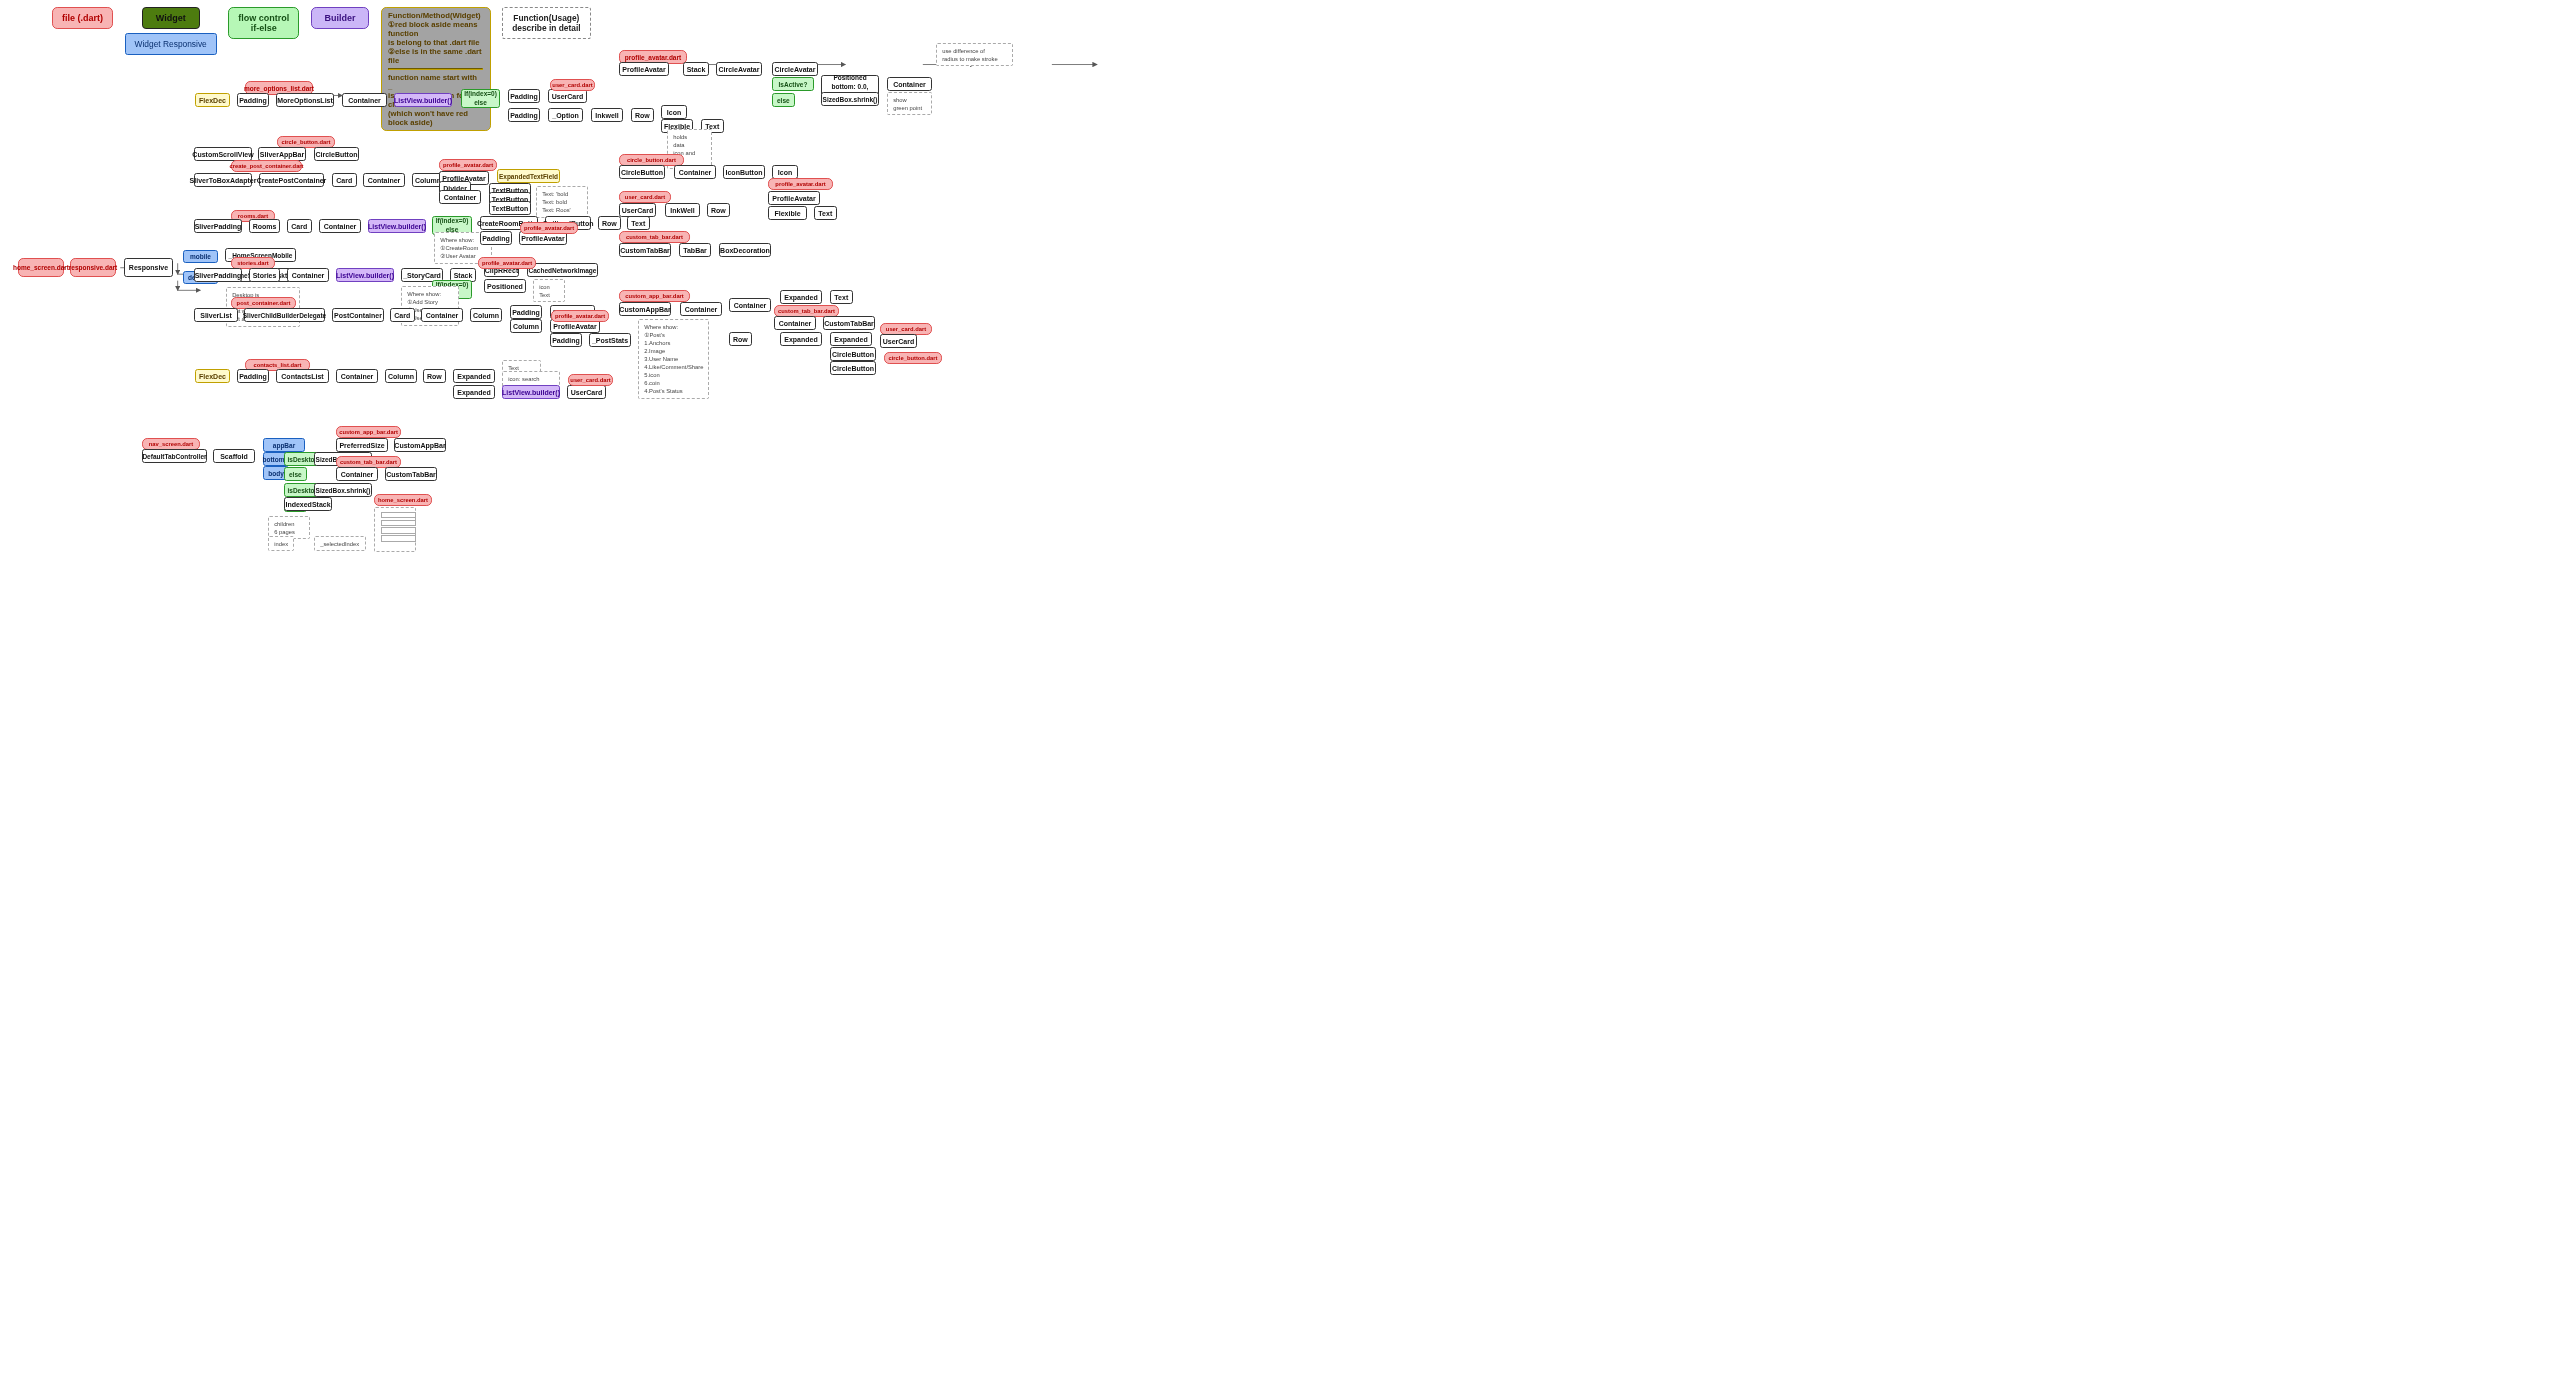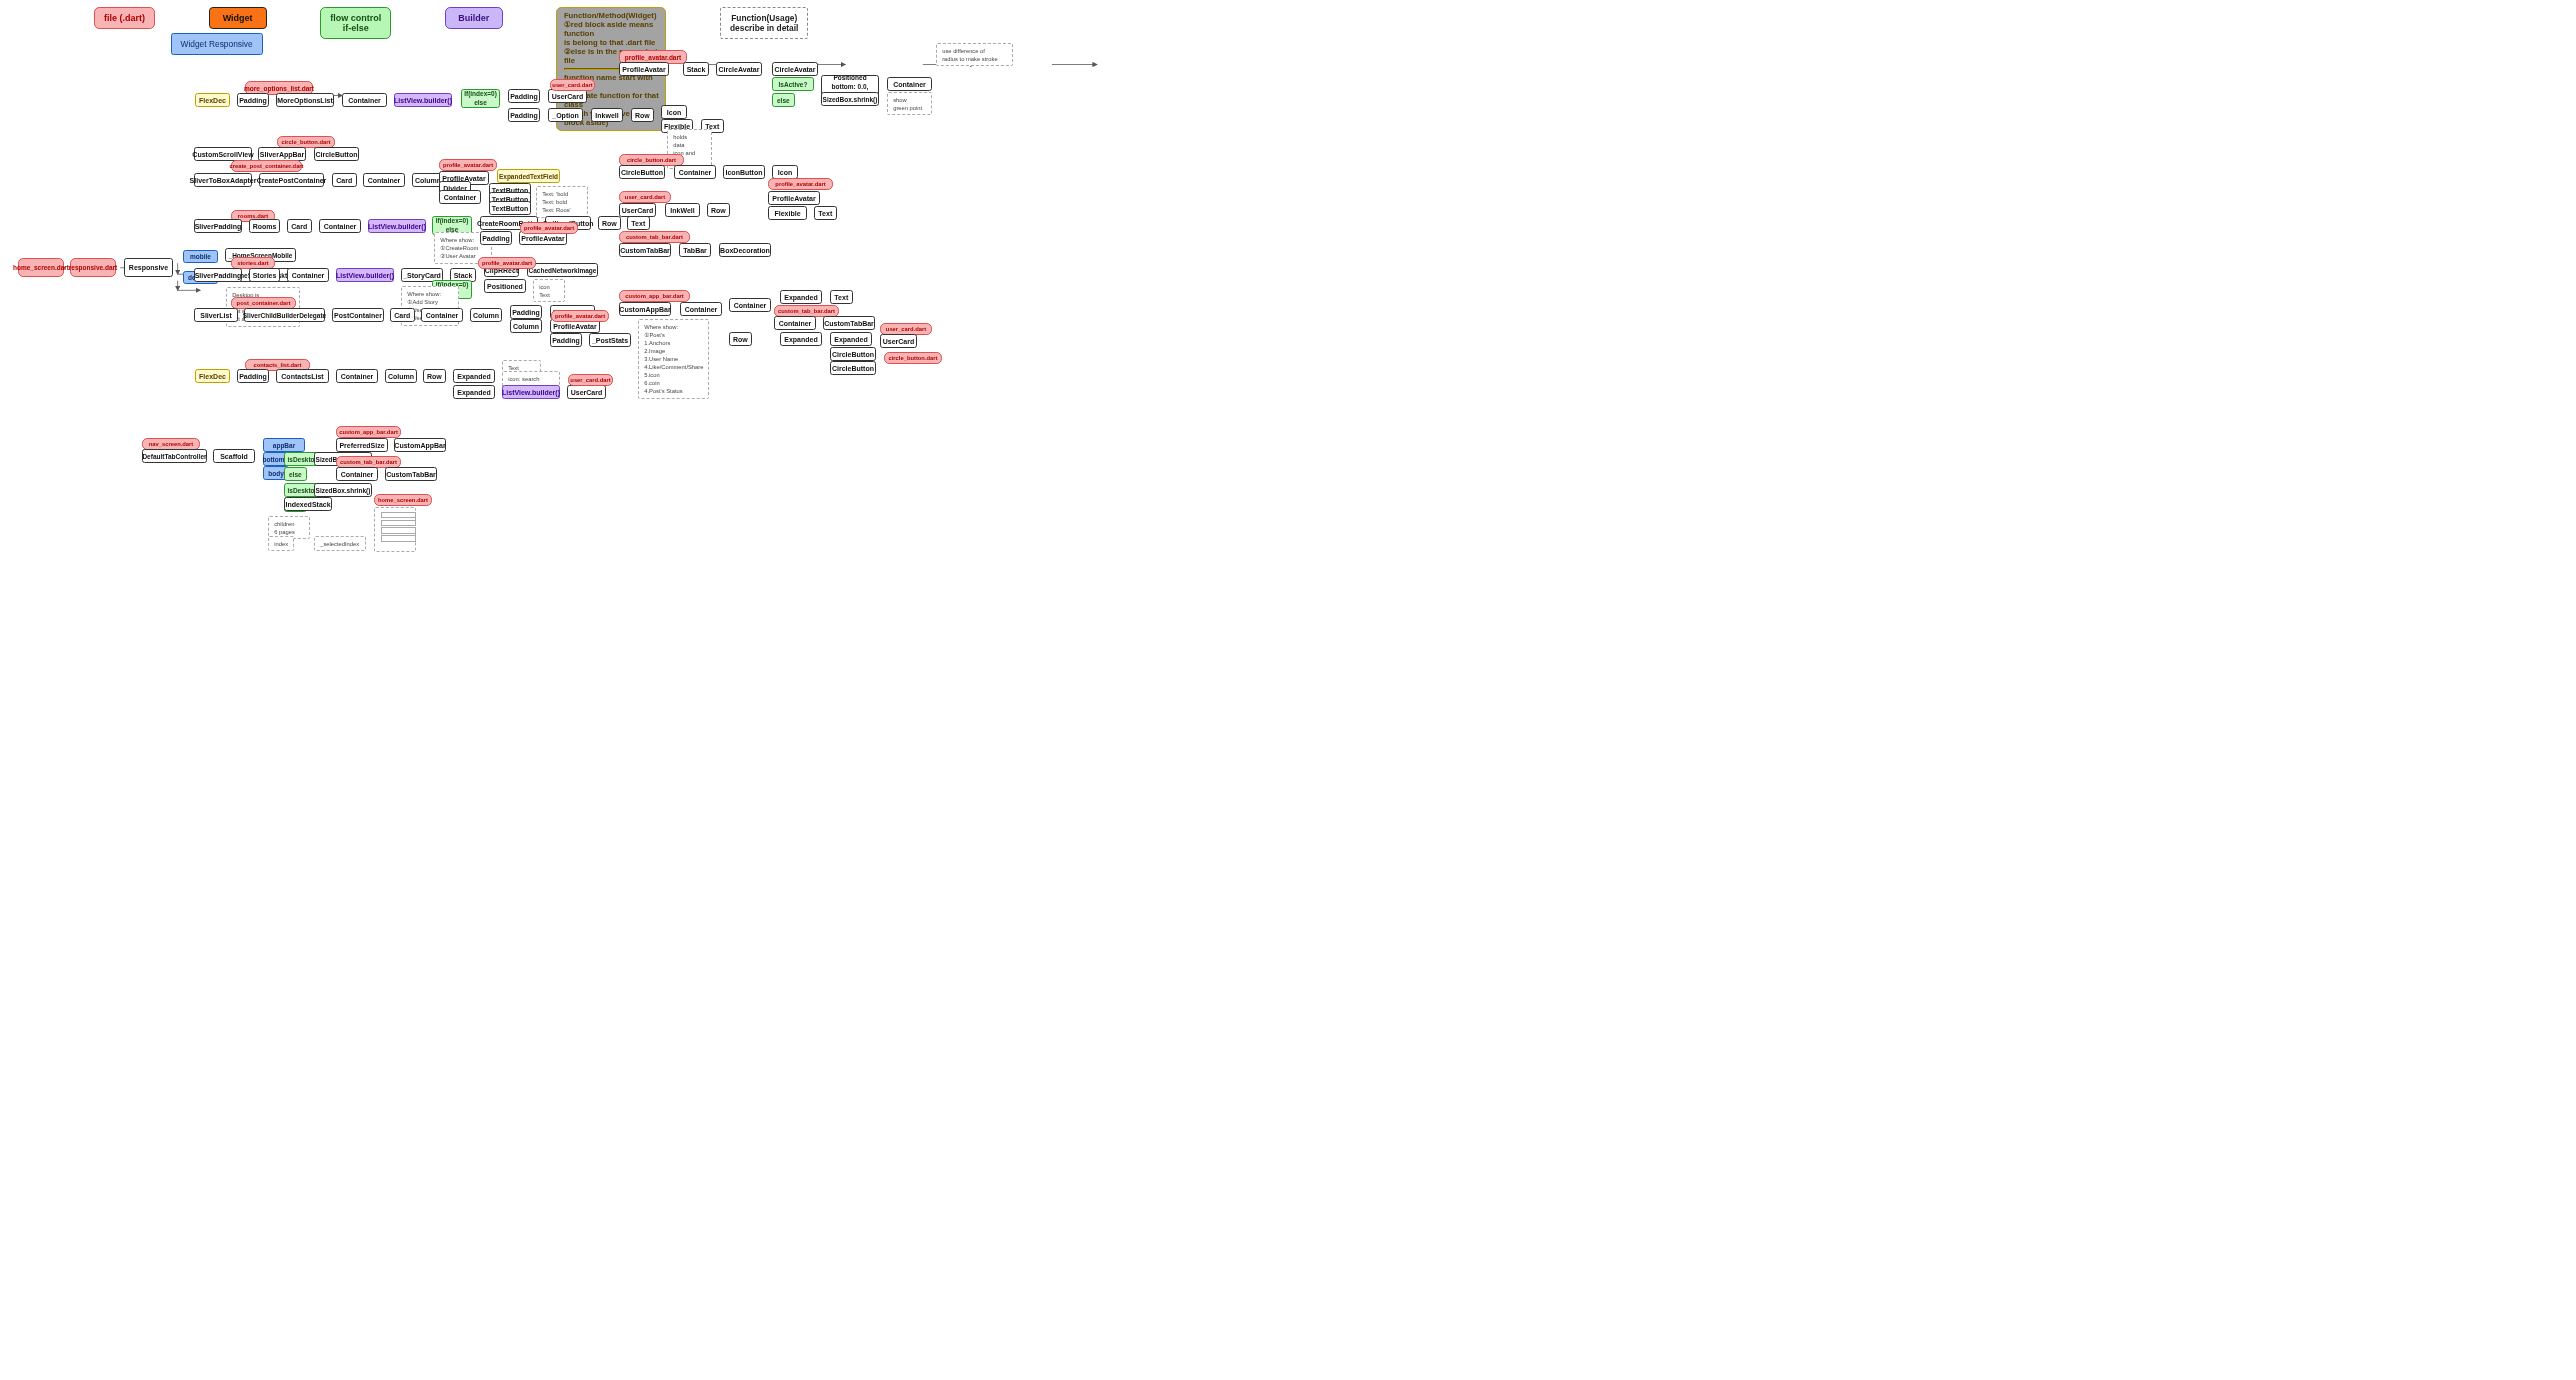--- a/index.html
+++ b/index.html
@@ -29,32 +29,31 @@
       align-items: center;
     }
 
     .legend-box {
       padding: 5.2px 9px;
       border-radius: 3.9px;
       font-size: 9px;
       font-weight: bold;
       text-align: center;
       min-width: 58px;
-      margin-left: 42px;
     }
 
     .legend-file {
       background: #f8b4b4;
       border: 1.3px solid #e05050;
       color: #b00000;
       border-radius: 5.2px;
     }
 
     .legend-widget {
-      background: #f97316;
+      background: #4d7c0f;
       border: 1.6px solid #222;
       color: #111;
       text-align: center;
     }
 
     .legend-flow {
       background: #b6f7b6;
       border: 1.3px solid #2a9a2a;
       color: #155015;
       border-radius: 5.2px;

